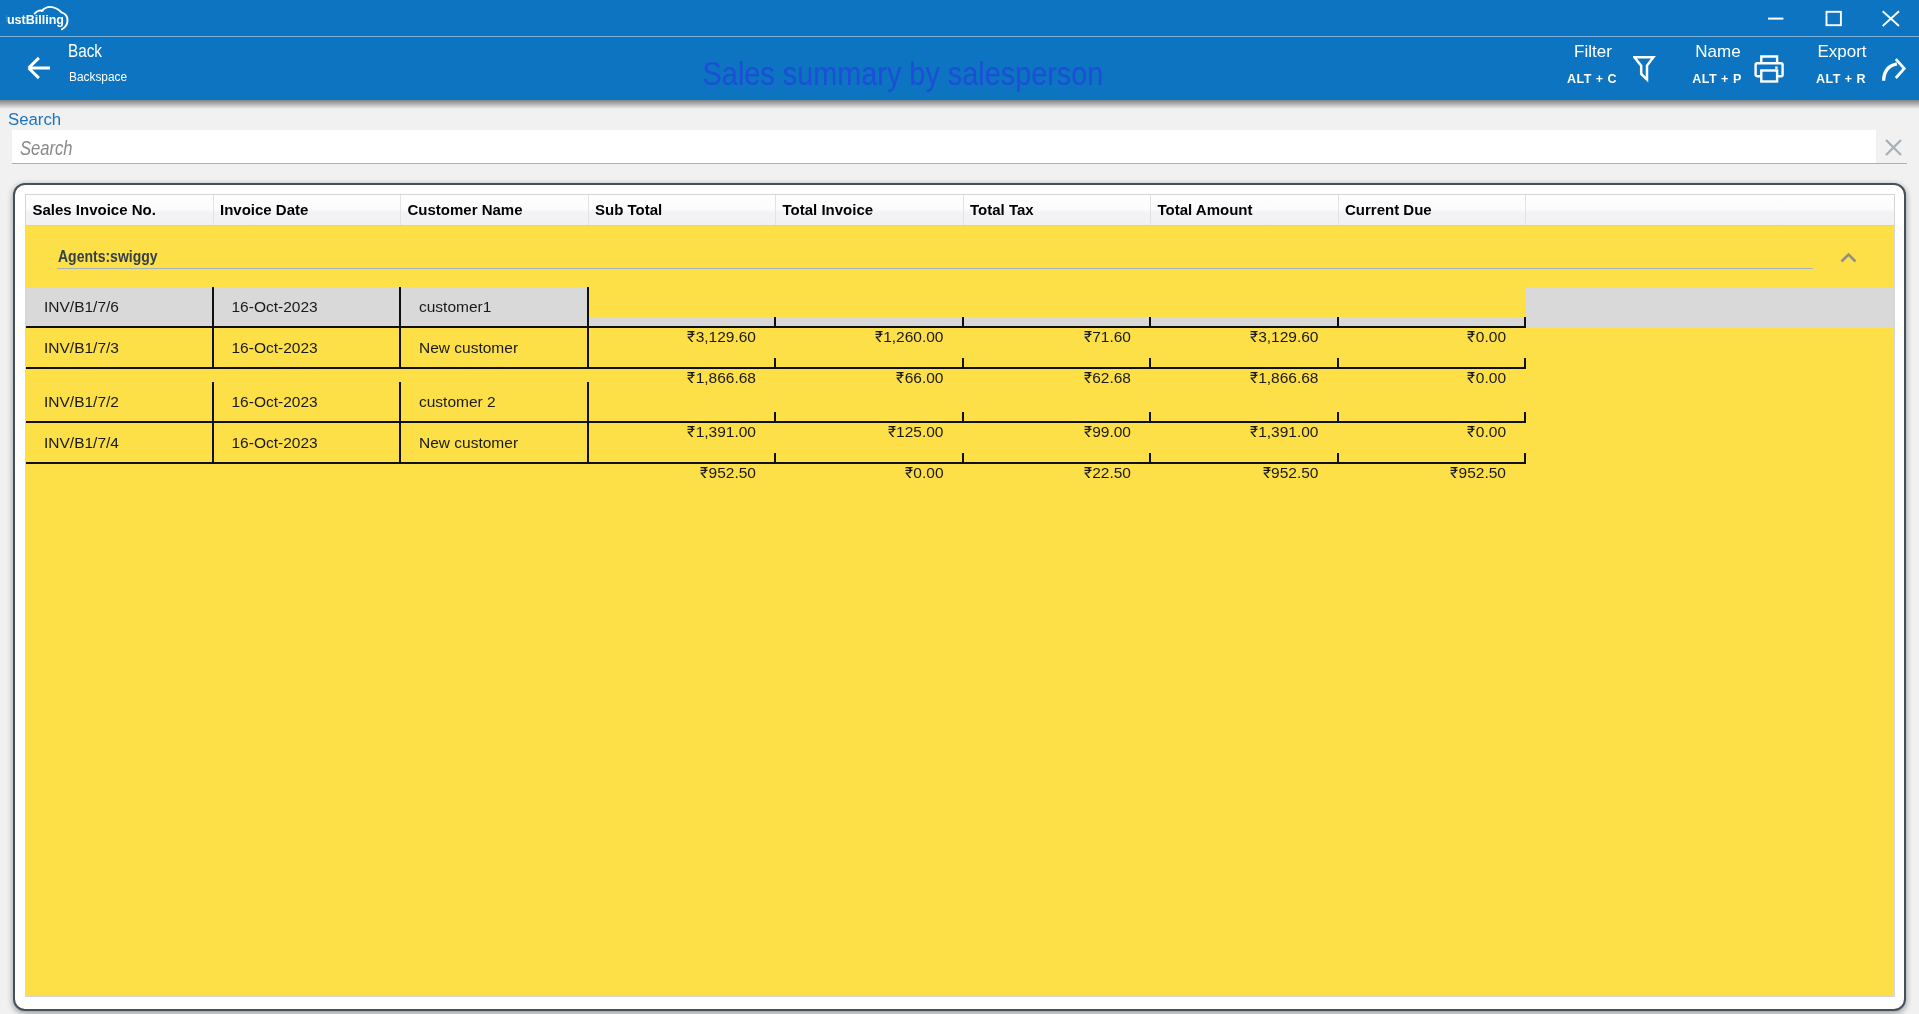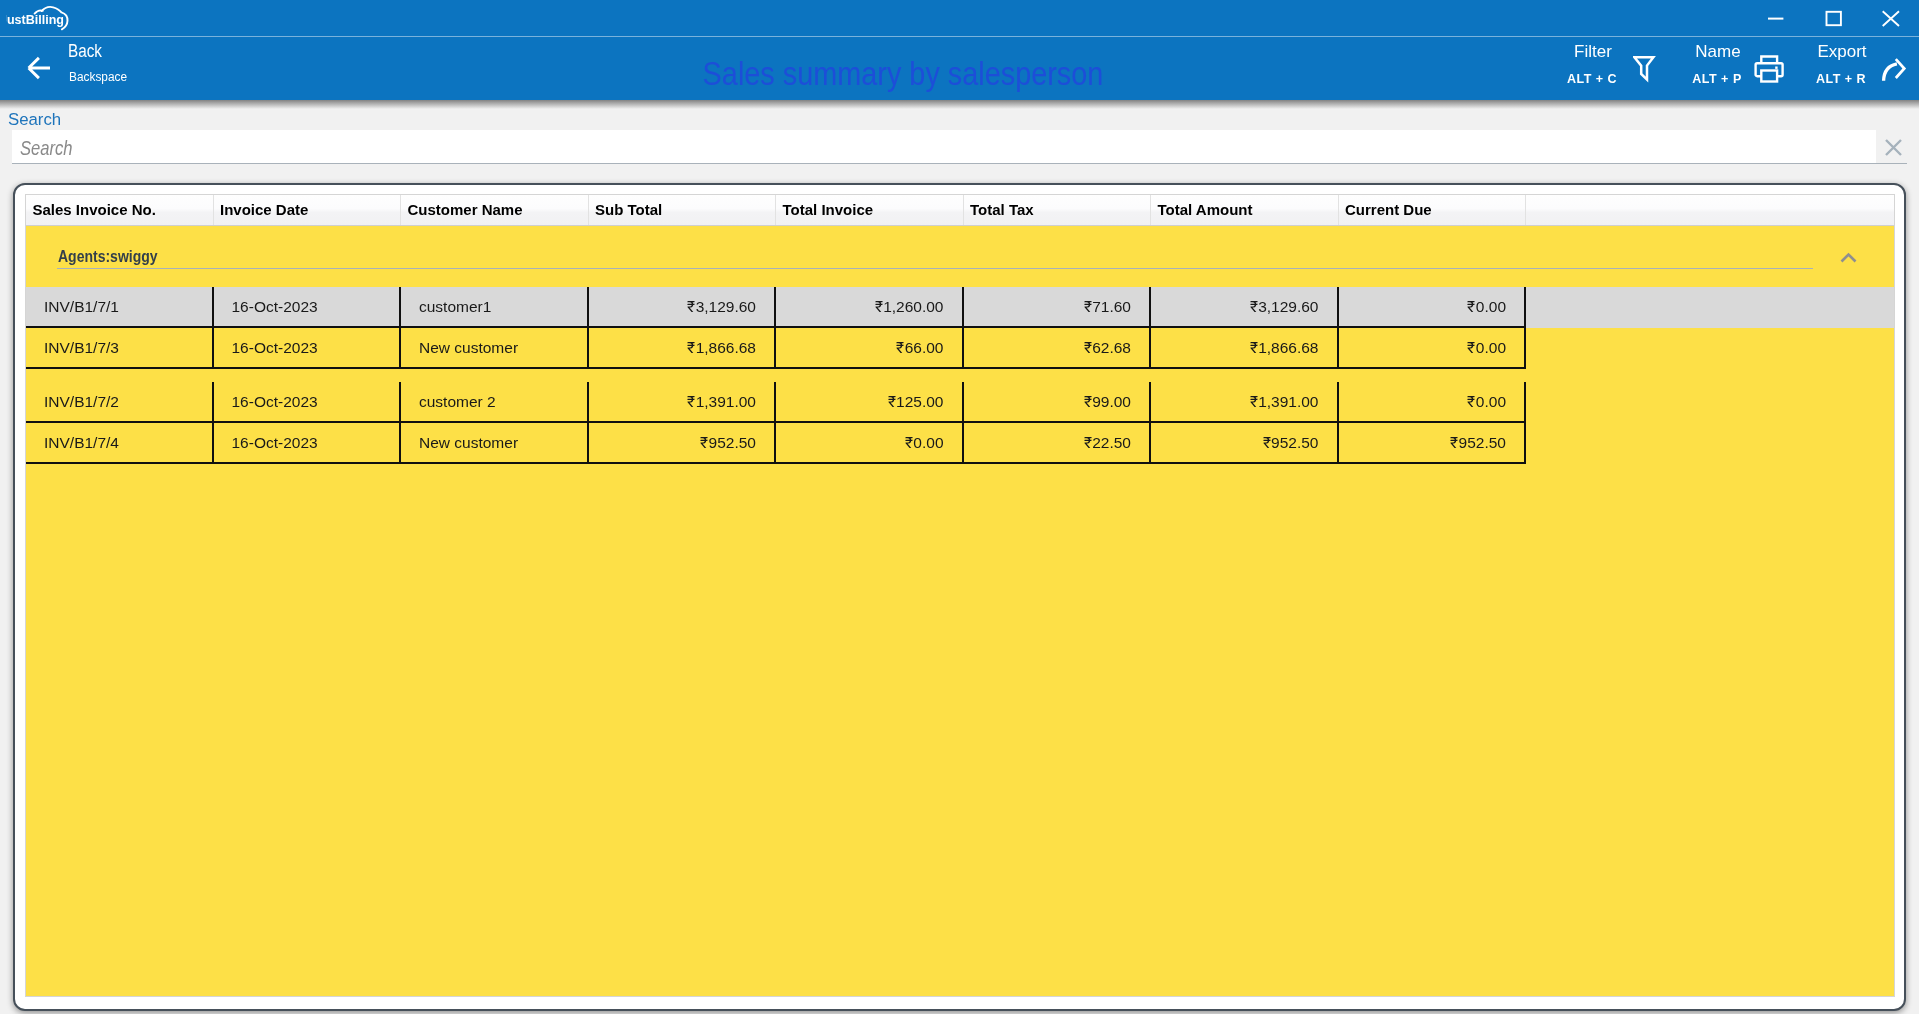--- a/index.html
+++ b/index.html
@@ -31,21 +31,21 @@
   .thfill{flex:1;}
   .gband{height:61px;position:relative;text-decoration:underline;}
   .gtxt{position:absolute;left:32px;top:22px;font-size:16px;font-weight:bold;color:#333f4a;}
   .gtxt span{display:inline-block;transform:scaleX(.875);transform-origin:0 50%;white-space:nowrap;}
   .gline{position:absolute;left:31px;top:41.5px;width:1756px;height:1px;background:#a7b1bb;}
   .gchev{position:absolute;left:1814px;top:25.5px;}
   .row{display:flex;height:41px;}
   .td{box-sizing:border-box;border-right:2px solid #101010;border-bottom:2px solid #101010;font-size:15.5px;color:#191919;line-height:39px;padding:0 18px;white-space:nowrap;}
   .td:first-child{width:187.5px;}
   .td{width:187.5px;}
-  .num{text-align:right;padding-right:18px;}
+  .num{text-align:right;padding-right:18px;margin-top:30px;}
   .rfill{flex:1;}
   .sel .td,.sel .rfill{background:#d9d9d9;}
   .spacer{height:13px;}
   .rs{display:inline-block;margin-right:0.5px;}
 </style>
 </head>
 <body>
 <div class="abs titlebar">
   <svg class="abs" style="left:6px;top:2px;" width="80" height="32" viewBox="0 0 80 32">
     <text x="-6" y="22.4" font-family="Liberation Sans" font-weight="bold" font-size="13.4" fill="#fff" textLength="64" lengthAdjust="spacingAndGlyphs">JustBilling</text>
@@ -105,21 +105,21 @@
     <div class="thfill"></div>
   </div>
   <div class="gband">
     <div class="gtxt"><span>Agents:swiggy</span></div>
     <div class="gline"></div>
     <svg class="gchev" width="17" height="11" viewBox="0 0 17 11">
         <path d="M1.5 9.5 L8.5 2.5 L15.5 9.5" fill="none" stroke="#8f8f8f" stroke-width="2.6"></path>
       </svg>
   </div>
   <div class="row sel">
-    <div class="td">INV/B1/7/1</div>
+    <div class="td">INV/B1/7/6</div>
     <div class="td">16-Oct-2023</div>
     <div class="td">customer1</div>
     <div class="td num"><svg class="rs" width="8" height="11" viewBox="0 0 1059 1456">
           <path transform="translate(0,1456) scale(1,-1)" fill="#191919" d="M1017 1100 971 942H43L89 1100ZM601 0 72 618 71 742H315Q421 742 490.5 777.5Q560 813 595.0 874.0Q630 935 630 1011Q630 1096 597.0 1160.5Q564 1225 493.5 1261.5Q423 1298 309 1298H45L92 1456H309Q483 1456 596.5 1403.5Q710 1351 766.0 1251.0Q822 1151 822 1009Q822 887 775.5 790.5Q729 694 622.5 639.0Q516 584 336 584L828 12V0ZM1017 1456 971 1298H223L269 1456Z"></path>
         </svg>3,129.60</div>
     <div class="td num"><svg class="rs" width="8" height="11" viewBox="0 0 1059 1456">
           <path transform="translate(0,1456) scale(1,-1)" fill="#191919" d="M1017 1100 971 942H43L89 1100ZM601 0 72 618 71 742H315Q421 742 490.5 777.5Q560 813 595.0 874.0Q630 935 630 1011Q630 1096 597.0 1160.5Q564 1225 493.5 1261.5Q423 1298 309 1298H45L92 1456H309Q483 1456 596.5 1403.5Q710 1351 766.0 1251.0Q822 1151 822 1009Q822 887 775.5 790.5Q729 694 622.5 639.0Q516 584 336 584L828 12V0ZM1017 1456 971 1298H223L269 1456Z"></path>
         </svg>1,260.00</div>
     <div class="td num"><svg class="rs" width="8" height="11" viewBox="0 0 1059 1456">
           <path transform="translate(0,1456) scale(1,-1)" fill="#191919" d="M1017 1100 971 942H43L89 1100ZM601 0 72 618 71 742H315Q421 742 490.5 777.5Q560 813 595.0 874.0Q630 935 630 1011Q630 1096 597.0 1160.5Q564 1225 493.5 1261.5Q423 1298 309 1298H45L92 1456H309Q483 1456 596.5 1403.5Q710 1351 766.0 1251.0Q822 1151 822 1009Q822 887 775.5 790.5Q729 694 622.5 639.0Q516 584 336 584L828 12V0ZM1017 1456 971 1298H223L269 1456Z"></path>

